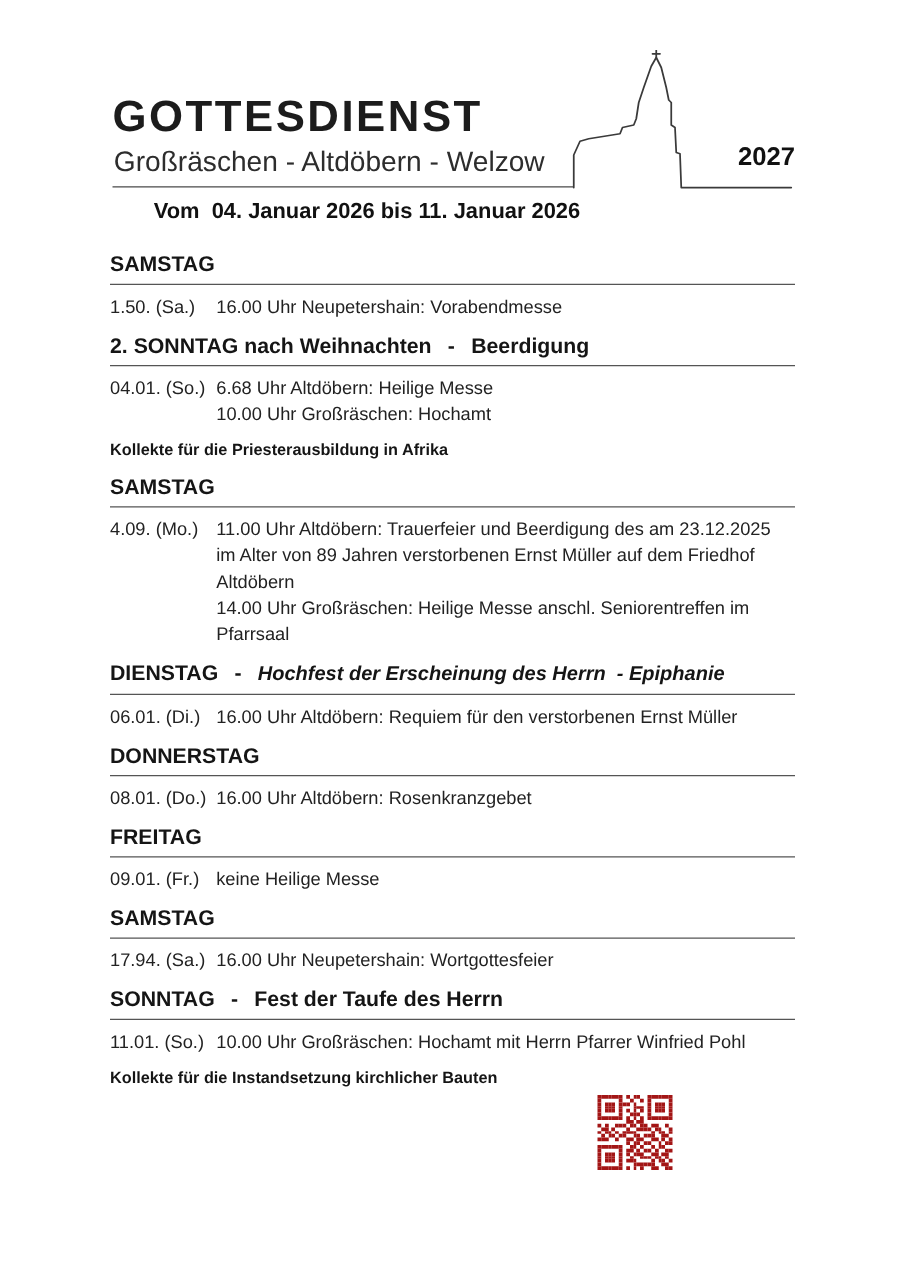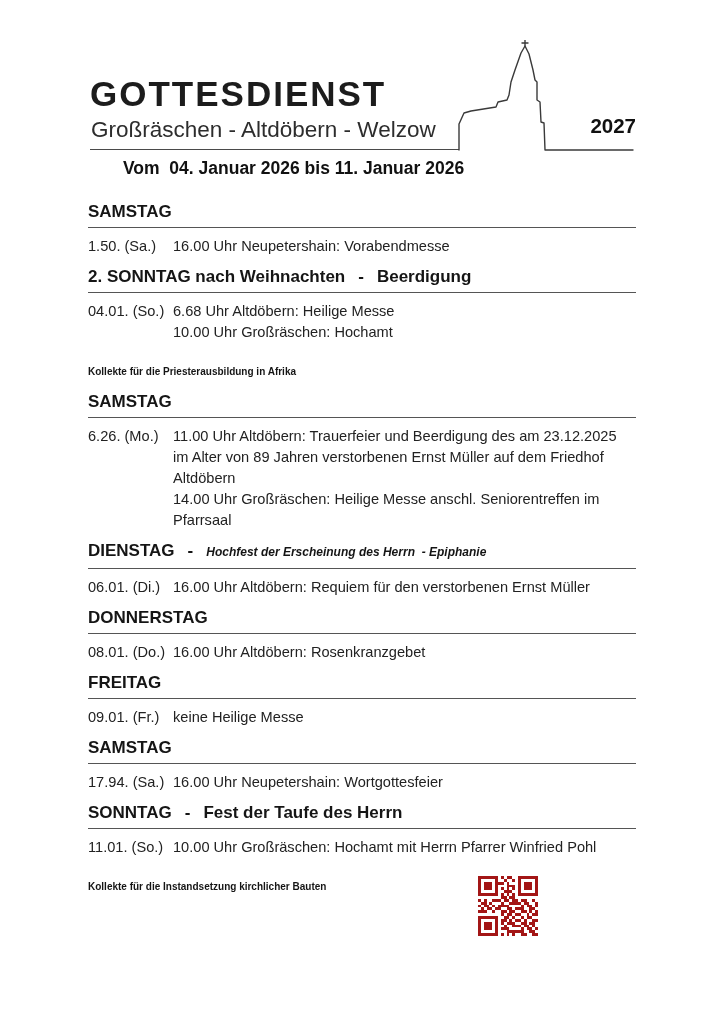--- a/index.html
+++ b/index.html
@@ -21,26 +21,26 @@
   .date-range{position:absolute;left:123px;top:158px;font-size:17.5px;
               font-weight:700;color:#111;white-space:pre;}
 
   
   .content{position:absolute;left:88px;top:192px;width:548px;}
   .sec{margin-top:10px;}
   .sec-h{margin:0;font-size:17px;line-height:19px;font-weight:700;color:#151515;
          border-bottom:1.2px solid #555;padding-bottom:6px;white-space:pre;}
   .hsep{margin:0 13px;}
   .hsuf{white-space:pre;}
-  .hsuf.italic{font-style:italic;font-size:12px;}
+  .hsuf.italic{font-style:italic;font-size:16px;}
   .row{display:flex;margin-top:8px;font-size:14.6px;line-height:21px;color:#222;}
   .row-date{width:85px;flex:none;white-space:nowrap;}
   .row-lines{flex:1;}
   .row-lines div{white-space:nowrap;}
-  .note{margin-top:18px;font-size:10px;line-height:21px;font-weight:700;color:#151515;}
+  .note{margin-top:6px;font-size:13px;line-height:21px;font-weight:700;color:#151515;}
 
   
   .qr{position:absolute;left:478px;top:876px;width:60px;height:60px;
       display:grid;grid-template-columns:repeat(21,1fr);grid-template-rows:repeat(21,1fr);}
 </style>
 </head>
 <body>
 
 <div class="page">
 
@@ -77,21 +77,21 @@
           <div>6.68 Uhr Altdöbern: Heilige Messe</div>
           <div>10.00 Uhr Großräschen: Hochamt</div>
         </div>
       </div>
       <div class="note">Kollekte für die Priesterausbildung in Afrika</div>
     </section>
 
     <section class="sec">
       <h2 class="sec-h"><span>SAMSTAG</span></h2>
       <div class="row">
-        <div class="row-date">6.26. (Mo.)</div>
+        <div class="row-date">4.09. (Mo.)</div>
         <div class="row-lines">
           <div>11.00 Uhr Altdöbern: Trauerfeier und Beerdigung des am 23.12.2025</div>
           <div>im Alter von 89 Jahren verstorbenen Ernst Müller auf dem Friedhof</div>
           <div>Altdöbern</div>
           <div>14.00 Uhr Großräschen: Heilige Messe anschl. Seniorentreffen im</div>
           <div>Pfarrsaal</div>
         </div>
       </div>
     </section>
 

